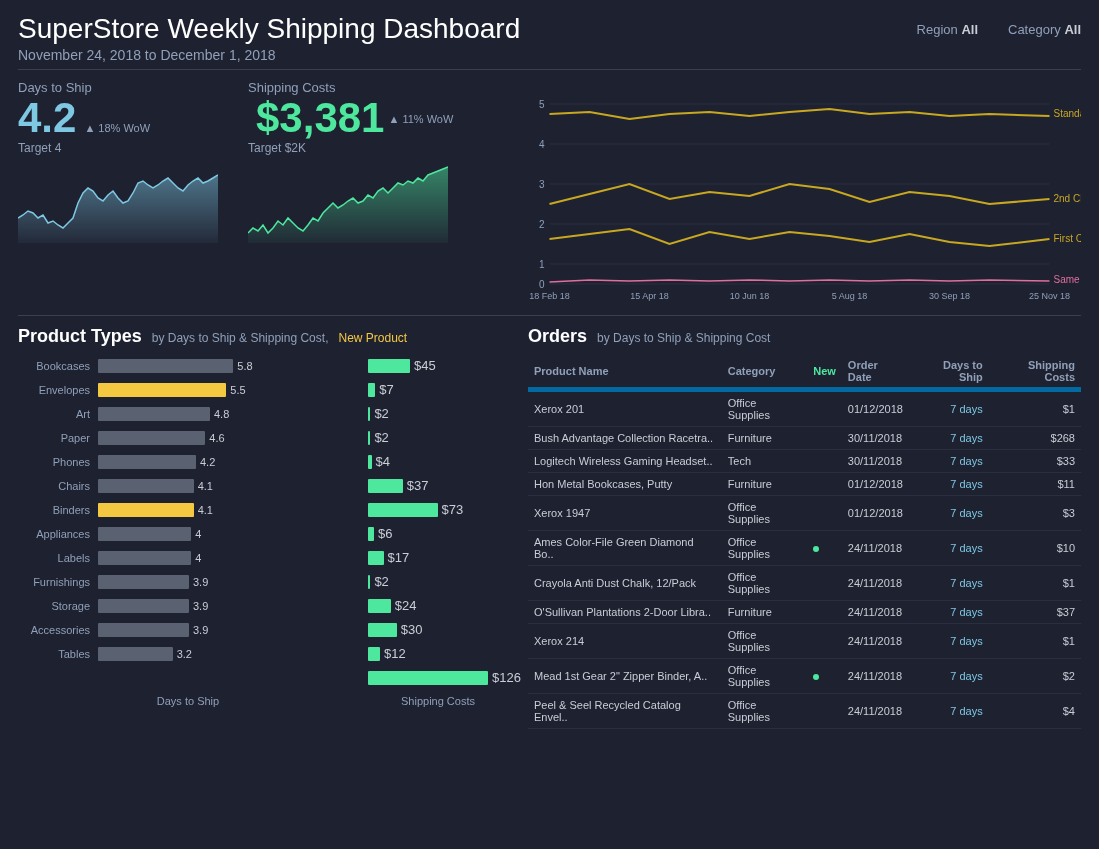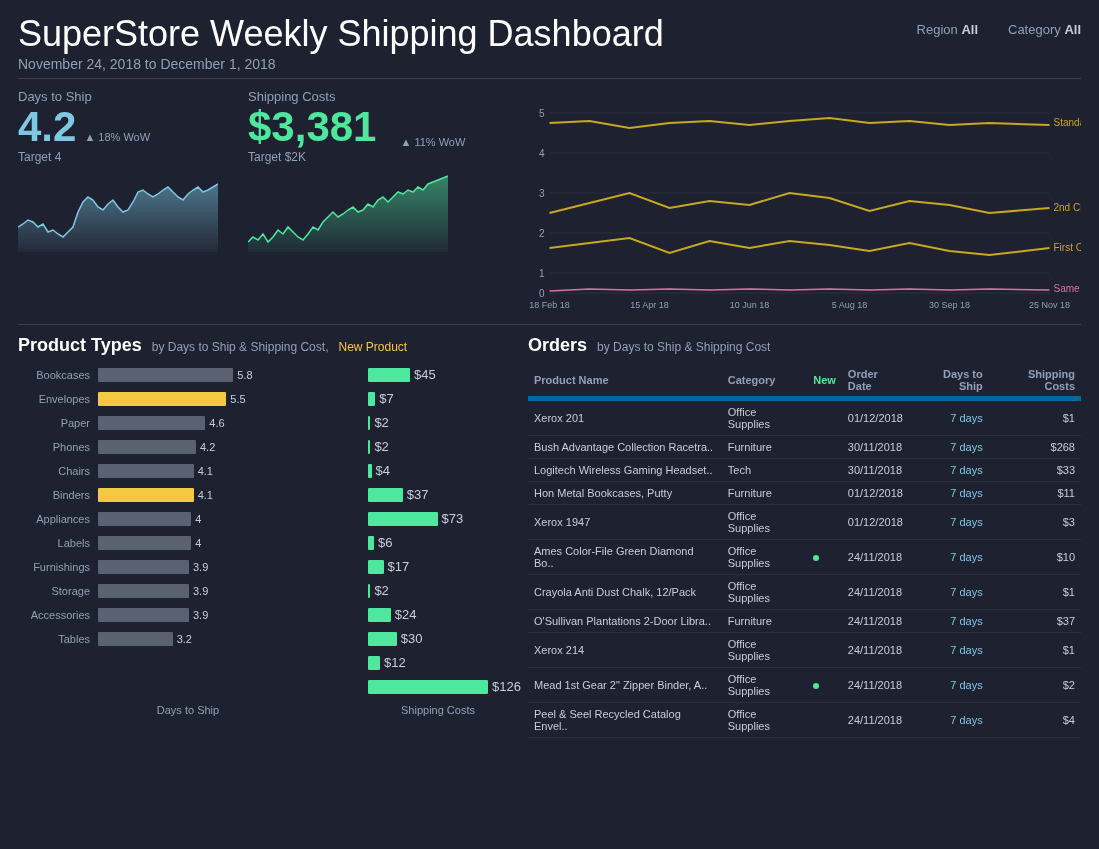--- a/index.html
+++ b/index.html
@@ -11,21 +11,21 @@
       width: 1099px;
       min-height: 849px;
     }
     .header {
       padding: 14px 18px 6px 18px;
       display: flex;
       align-items: flex-start;
       justify-content: space-between;
     }
     .header-title {
-      font-size: 36px;
+      font-size: 28px;
       font-weight: 900;
       color: #ffffff;
       line-height: 1.1;
     }
     .header-title span {
       font-weight: 300;
       color: #ffffff;
     }
     .header-subtitle {
       font-size: 14px;
@@ -263,21 +263,21 @@
           <stop offset="100%" stop-color="#7ec8e3" stop-opacity="0.05"></stop>
         </linearGradient>
       </defs>
       <path d="M0,55 L5,52 L10,48 L15,50 L20,55 L25,52 L30,60 L35,58 L40,62 L45,65 L50,60 L55,55 L60,40 L65,30 L70,25 L75,28 L80,35 L85,38 L90,32 L95,28 L100,35 L105,40 L110,38 L115,30 L120,20 L125,18 L130,22 L135,25 L140,22 L145,18 L150,15 L155,20 L160,25 L165,28 L170,22 L175,18 L180,15 L185,20 L190,18 L195,15 L200,12" stroke="#7ec8e3" stroke-width="1.5" fill="none"></path>
       <path d="M0,55 L5,52 L10,48 L15,50 L20,55 L25,52 L30,60 L35,58 L40,62 L45,65 L50,60 L55,55 L60,40 L65,30 L70,25 L75,28 L80,35 L85,38 L90,32 L95,28 L100,35 L105,40 L110,38 L115,30 L120,20 L125,18 L130,22 L135,25 L140,22 L145,18 L150,15 L155,20 L160,25 L165,28 L170,22 L175,18 L180,15 L185,20 L190,18 L195,15 L200,12 L200,80 L0,80 Z" fill="url(#dg)"></path>
     </svg>
   </div>
 
   <div style="width:240px;">
     <div class="kpi-label">Shipping Costs</div>
-    <div style="display:flex; align-items:flex-end; gap:24px;">
+    <div style="display:flex; align-items:center; gap:4px;margin-left:8px;">
       <div class="kpi-value green">$3,381</div>
       <div class="kpi-wow">▲ 11% WoW</div>
     </div>
     <div class="kpi-target">Target $2K</div>
     
     <svg class="kpi-sparkline" viewBox="0 0 200 80" preserveAspectRatio="none">
       <defs>
         <linearGradient id="sg" x1="0" y1="0" x2="0" y2="1">
           <stop offset="0%" stop-color="#4de89e" stop-opacity="0.5"></stop>
           <stop offset="100%" stop-color="#4de89e" stop-opacity="0.05"></stop>
@@ -348,20 +348,27 @@
             <div class="bar-container">
               <div class="bar-fill gray" style="width: 135.333px;"></div>
               <div class="bar-value">5.8</div>
             </div>
           </div>
           <div class="bar-row">
             <div class="bar-label">Envelopes</div>
             <div class="bar-container">
               <div class="bar-fill yellow" style="width: 128.333px;"></div>
               <div class="bar-value">5.5</div>
+            </div>
+          </div>
+          <div class="bar-row">
+            <div class="bar-label">Art</div>
+            <div class="bar-container">
+              <div class="bar-fill gray" style="width: 112px;"></div>
+              <div class="bar-value">4.8</div>
             </div>
           </div>
           <div class="bar-row">
             <div class="bar-label">Paper</div>
             <div class="bar-container">
               <div class="bar-fill gray" style="width: 107.333px;"></div>
               <div class="bar-value">4.6</div>
             </div>
           </div>
           <div class="bar-row">

